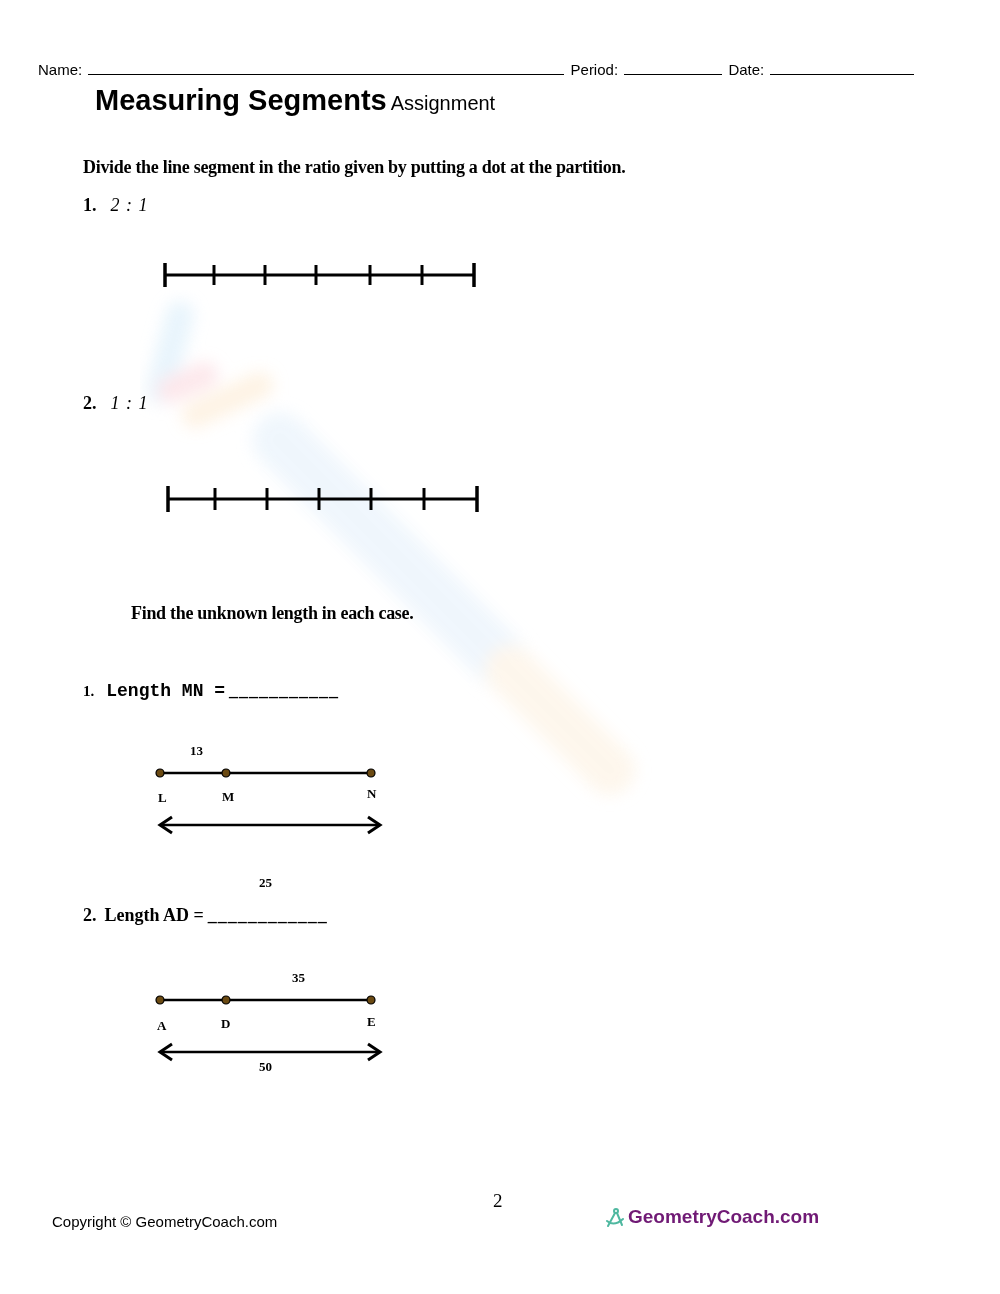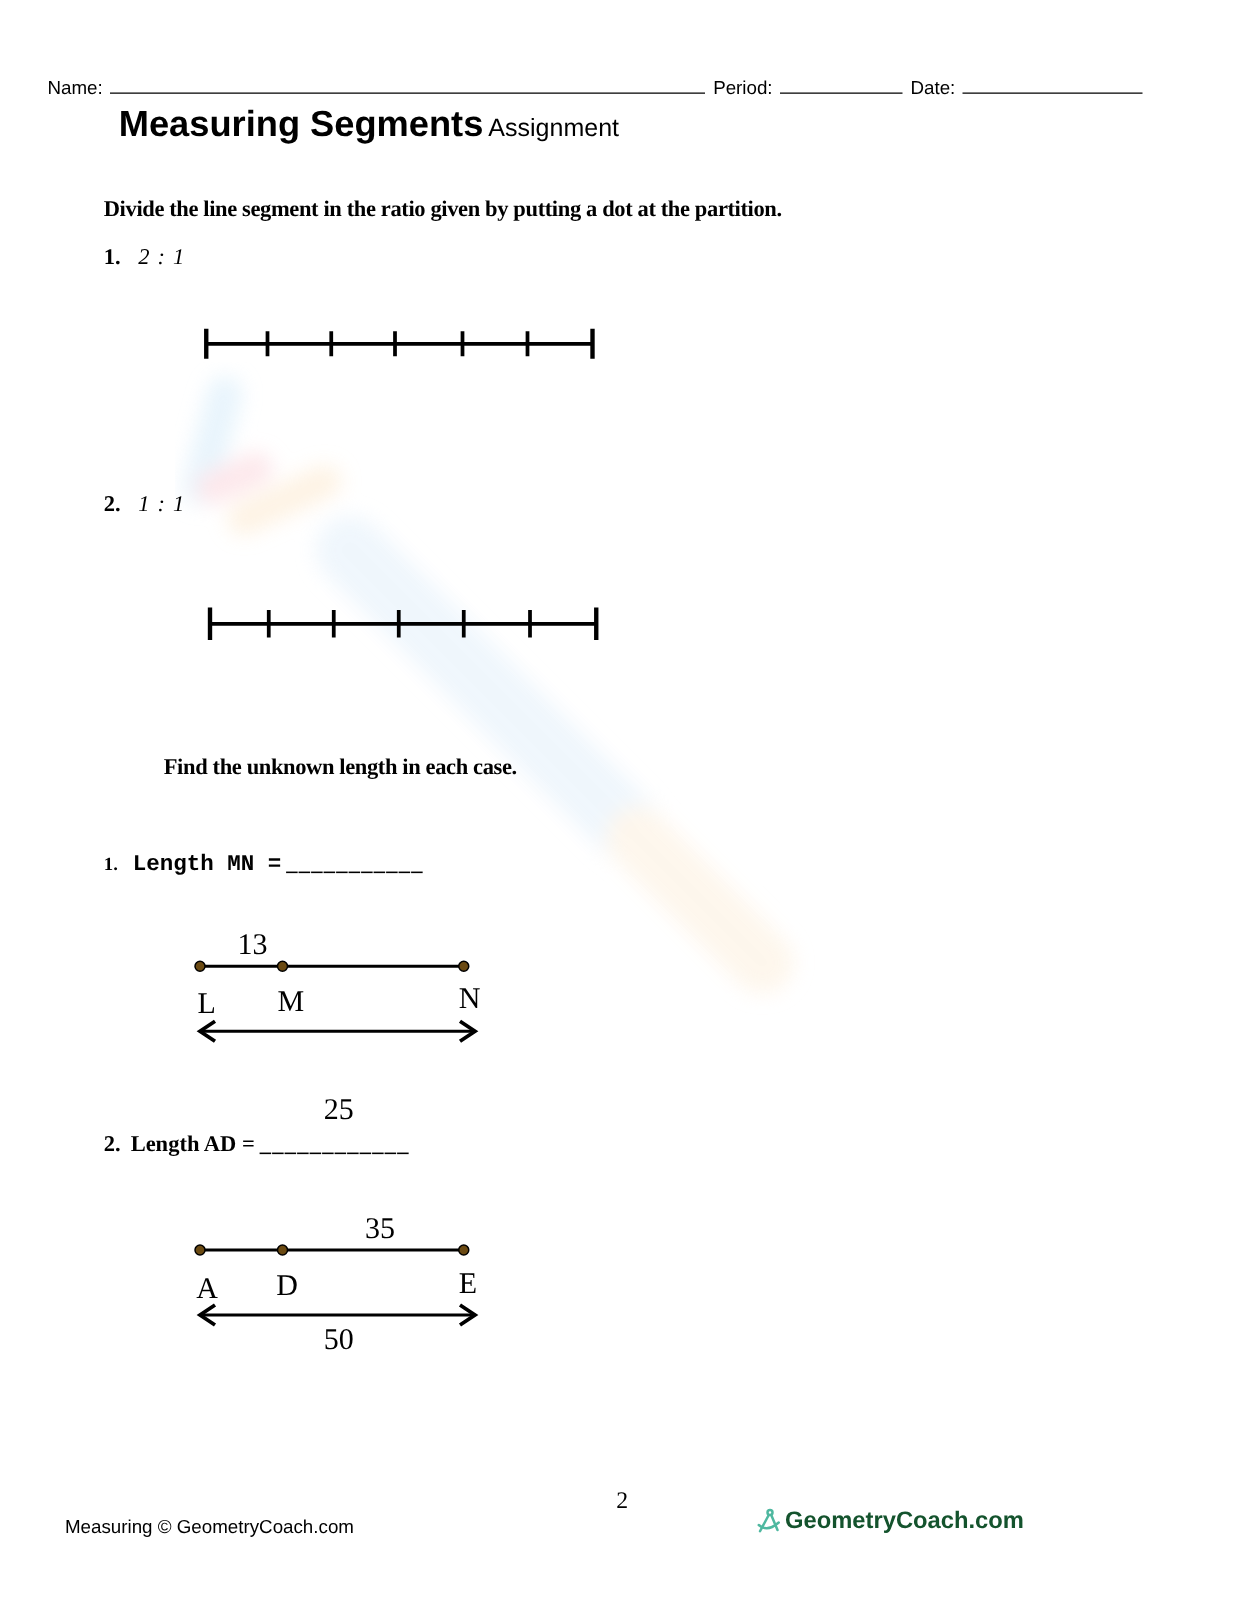--- a/index.html
+++ b/index.html
@@ -13,27 +13,27 @@
     .title { left:47px; top:84px; white-space:nowrap;margin-left:48px; }
     .title-main { font-size:29px; font-weight:bold; }
     .title-sub { font-size:20px; margin-left:4px; }
 
     .instr { font-size:18px; font-weight:bold; letter-spacing:-0.3px; }
     .qnum { font-size:18px; font-weight:bold; }
     .qratio { font-size:18px; margin-left:14px; letter-spacing:1px;font-style:italic; }
     .q-label { font-size:18px; font-weight:bold; }
     .dash { font-weight:bold; letter-spacing:1px; }
 
-    .diag-label { font-size:24px; font-weight:normal; }
+    .diag-label { font-size:13px; font-weight:bold; }
 
     .watermark { left:140px; top:290px; width:760px; height:700px; pointer-events:none; opacity:0.55; }
 
     .footer-copy { left:52px; top:1213px; font-size:15px; }
     .page-num { left:493px; top:1190px; font-size:19px; }
-    .brand { left:604px; top:1206px; font-size:19px; font-weight:bold; color:#14532d; white-space:nowrap; }
+    .brand { left:604px; top:1206px; font-size:19px; font-weight:bold; color:#701a75; white-space:nowrap; }
     .brand-icon { display:inline-block; vertical-align:middle; margin-right:2px; }
   </style>
 </head>
 <body>
 
 <svg class="abs watermark" viewBox="0 0 760 700">
   <defs>
     <filter id="blur">
         <feGaussianBlur stdDeviation="8"></feGaussianBlur>
       </filter>
@@ -130,21 +130,21 @@
   <line x1="10" y1="63" x2="230" y2="63" stroke="#000" stroke-width="2.5"></line>
   <polyline points="22,55 10,63 22,71" fill="none" stroke="#000" stroke-width="3"></polyline>
   <polyline points="218,55 230,63 218,71" fill="none" stroke="#000" stroke-width="3"></polyline>
 </svg>
 <div class="abs diag-label serif" style="left:157px; top:1018px;">A</div>
 <div class="abs diag-label serif" style="left:221px; top:1016px;">D</div>
 <div class="abs diag-label serif" style="left:367px; top:1014px;">E</div>
 <div class="abs diag-label serif" style="left:259px; top:1059px;">50</div>
 
 <div class="abs page-num serif">2</div>
-<div class="abs footer-copy sans">Measuring © GeometryCoach.com</div>
+<div class="abs footer-copy sans">Copyright © GeometryCoach.com</div>
 <div class="abs brand sans">
   <svg class="brand-icon" width="22" height="22" viewBox="0 0 22 22">
     <g fill="none" stroke="#4fb8a0" stroke-width="2" stroke-linecap="round">
       <circle cx="12" cy="4" r="2"></circle>
       <line x1="11" y1="6" x2="4" y2="19"></line>
       <line x1="13" y1="6" x2="18" y2="18"></line>
       <path d="M3 14 Q10 20 19 12"></path>
     </g>
   </svg><span>GeometryCoach.com</span>
 </div>

